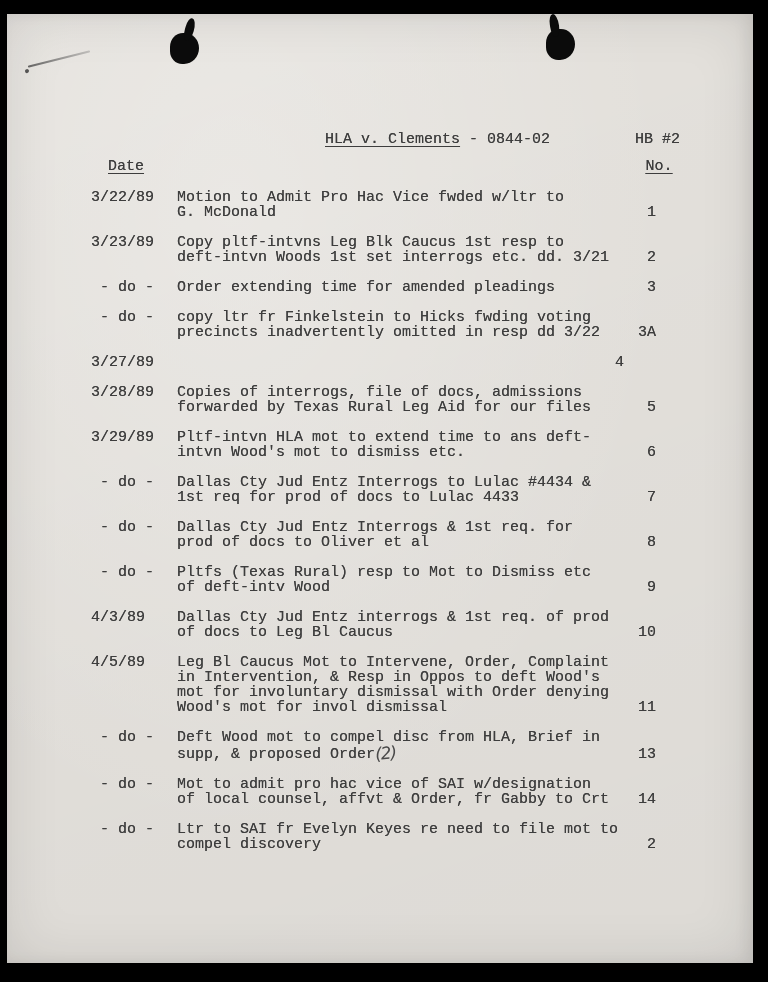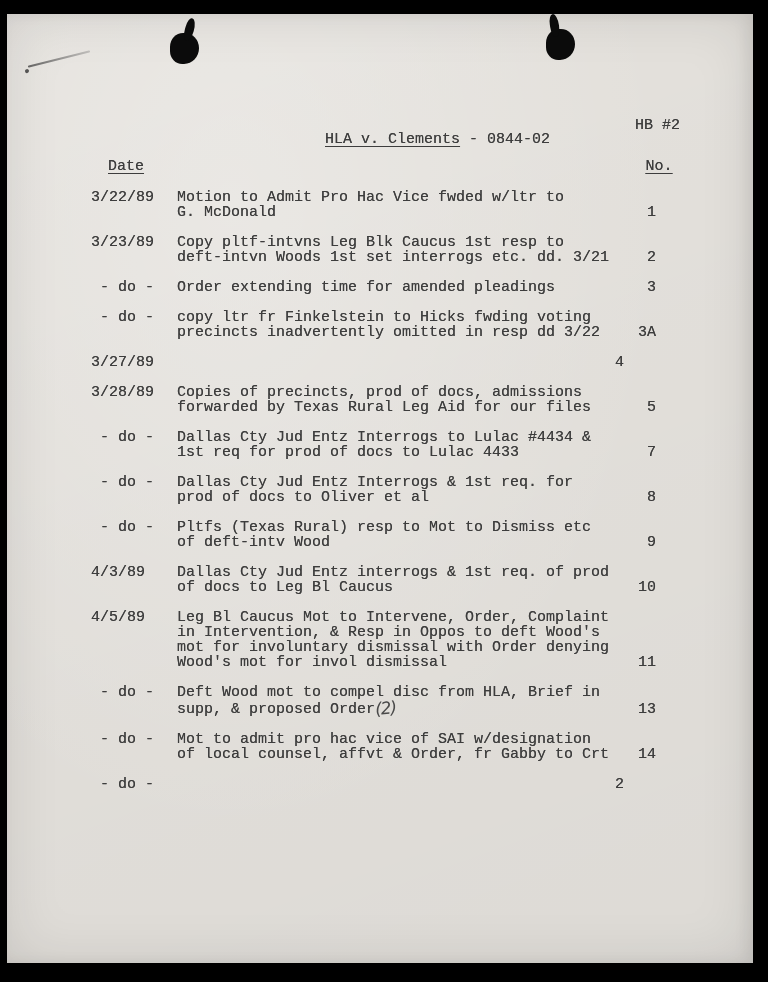--- a/index.html
+++ b/index.html
@@ -85,21 +85,21 @@
     top: 118px;
     white-space: pre;
   }
   .doc-title .underlined {
     text-decoration: underline;
     text-underline-offset: 3px;
   }
   .notebook-ref {
     position: absolute;
     left: 628px;
-    top: 104px;
+    top: 118px;
   }
   .col-date {
     position: absolute;
     left: 101px;
     top: 145px;
     text-decoration: underline;
     text-underline-offset: 3px;
   }
   .col-no {
     position: absolute;
@@ -190,25 +190,31 @@
           <span class="num">3A</span>
         </div>
 
         <div class="row">
           <span class="date">3/27/89</span>
           <span class="num">4</span>
         </div>
 
         <div class="row">
           <span class="date">3/28/89</span>
-          <span class="desc-wrap"><span>Copies of precincts, prod of docs, admissions
+          <span class="desc-wrap"><span>Copies of interrogs, file of docs, admissions
 forwarded by Texas Rural Leg Aid for our files</span><span class="handwritten"></span></span>
           <span class="num">5</span>
         </div>
 
+        <div class="row">
+          <span class="date">3/29/89</span>
+          <span class="desc-wrap"><span>Pltf-intvn HLA mot to extend time to ans deft-
+intvn Wood's mot to dismiss etc.</span><span class="handwritten"></span></span>
+          <span class="num">6</span>
+        </div>
 
         <div class="row">
           <span class="date"> - do -</span>
           <span class="desc-wrap"><span>Dallas Cty Jud Entz Interrogs to Lulac #4434 &amp;
 1st req for prod of docs to Lulac 4433</span><span class="handwritten"></span></span>
           <span class="num">7</span>
         </div>
 
         <div class="row">
           <span class="date"> - do -</span>
@@ -250,19 +256,21 @@
 
         <div class="row">
           <span class="date"> - do -</span>
           <span class="desc-wrap"><span>Mot to admit pro hac vice of SAI w/designation
 of local counsel, affvt &amp; Order, fr Gabby to Crt</span><span class="handwritten"></span></span>
           <span class="num">14</span>
         </div>
 
         <div class="row">
           <span class="date"> - do -</span>
+          <span class="desc-wrap"><span>Ltr to SAI fr Evelyn Keyes re need to file mot to
+compel discovery</span><span class="handwritten"></span></span>
           <span class="num">2</span>
         </div>
 
     </div>
 
   </div>
 </div>
 
 </body></html>

